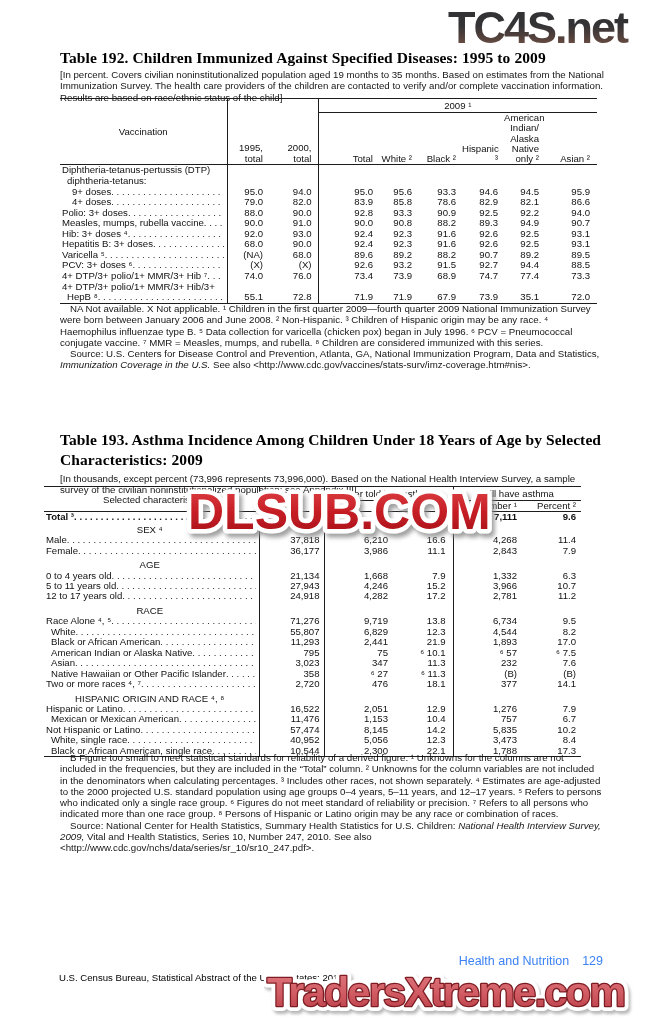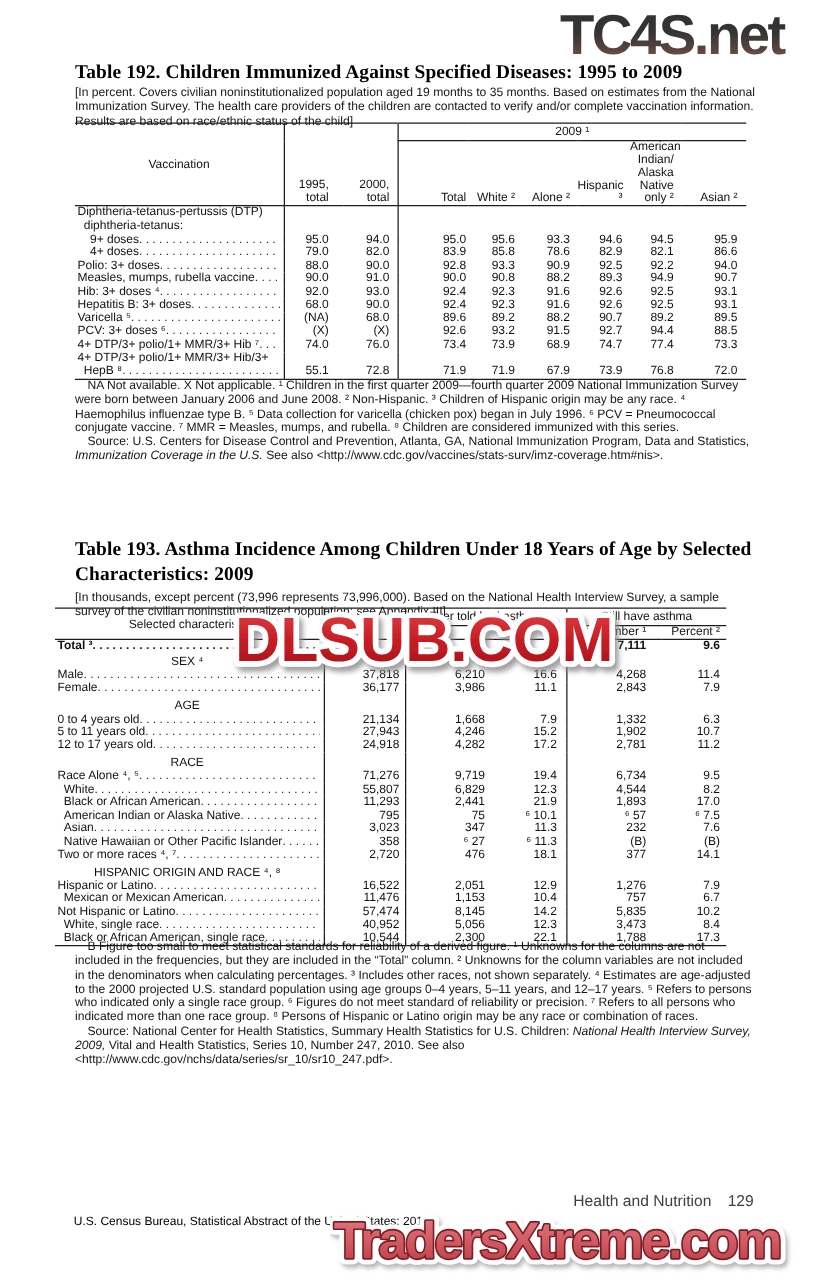--- a/index.html
+++ b/index.html
@@ -60,21 +60,21 @@
   #tbl193 .stub, #tbl193 .v0, #tbl193 .v2 { border-right:1px solid #1c1c1c; }
   #tbl193 .v0 { padding-right:4px; }  #tbl193 .v1 { padding-right:6px; }
   #tbl193 .v2 { padding-right:7px; }  #tbl193 .v3 { padding-right:12px; }
   #tbl193 .v4 { padding-right:5px; }
 
   
   .fn { font-size:9.7px; line-height:11.3px; margin:0; text-indent:10px; color:#151515; }
   .fn i { }
 
   
-  .footer-right { font-size:12.5px; color:#404040; }
+  .footer-right { font-size:12.5px; color:#3b82f6; }
   .footer-right .pg { margin-left:13px; }
   .footer-left { font-size:9.6px; color:#000; }
 
   
   .wm { pointer-events:none; }
 </style>
 </head>
 <body>
 
 <div class="page">
@@ -100,21 +100,21 @@
         <th class="stub-h brd hb" rowspan="2">Vaccination</th>
         <th class="yr hb v0" rowspan="2">1995,
 total</th>
         <th class="yr hb brd v1" rowspan="2">2000,
 total</th>
         <th class="grp" colspan="6">2009 ¹</th>
       </tr>
       <tr>
         <th class="sub hb v2">Total</th>
         <th class="sub hb v3">White ²</th>
-        <th class="sub hb v4">Alone ²</th>
+        <th class="sub hb v4">Black ²</th>
         <th class="sub hb v5">Hispanic ³</th>
         <th class="sub hb v6">American
 Indian/
 Alaska
 Native
 only ²</th>
         <th class="sub hb v7">Asian ²</th>
       </tr>
     </thead>
     <tbody>
@@ -313,21 +313,21 @@
               <span class="t">HepB ⁸</span>
               <span class="dots"></span>
             </div>
           </td>
           <td class="num v0">55.1</td>
           <td class="num v1">72.8</td>
           <td class="num v2">71.9</td>
           <td class="num v3">71.9</td>
           <td class="num v4">67.9</td>
           <td class="num v5">73.9</td>
-          <td class="num v6">76.8</td>
+          <td class="num v6">35.1</td>
           <td class="num v7">72.0</td>
         </tr>
       </tbody>
   </table>
 
   <div class="abs" style="left:60px; top:303px; width:542px;">
     <p class="fn">NA Not available. X Not applicable. ¹ Children in the first quarter 2009—fourth quarter 2009 National Immunization Survey were born between January 2006 and June 2008. ² Non-Hispanic. ³ Children of Hispanic origin may be any race. ⁴ Haemophilus influenzae type B. ⁵ Data collection for varicella (chicken pox) began in July 1996. ⁶ PCV = Pneumococcal conjugate vaccine. ⁷ MMR = Measles, mumps, and rubella. ⁸ Children are considered immunized with this series.</p>
     <p class="fn"><span>Source: U.S. Centers for Disease Control and Prevention, Atlanta, GA, National Immunization Program, Data and Statistics, </span><i>Immunization Coverage in the U.S.</i><span> See also &lt;http://www.cdc.gov/vaccines/stats-surv/imz-coverage.htm#nis&gt;.</span></p>
   </div>
 
@@ -434,21 +434,21 @@
         <tr>
           <td class="stub ind0">
             <div class="lab">
               <span class="t">5 to 11 years old</span>
               <span class="dots"></span>
             </div>
           </td>
           <td class="num v0">27,943</td>
           <td class="num v1">4,246</td>
           <td class="num v2">15.2</td>
-          <td class="num v3">1,902</td>
+          <td class="num v3">3,966</td>
           <td class="num v4">10.7</td>
         </tr>
         <tr>
           <td class="stub ind0">
             <div class="lab">
               <span class="t">12 to 17 years old</span>
               <span class="dots"></span>
             </div>
           </td>
           <td class="num v0">24,918</td>
@@ -469,21 +469,21 @@
         </tr>
         <tr>
           <td class="stub ind0">
             <div class="lab">
               <span class="t">Race Alone ⁴, ⁵</span>
               <span class="dots"></span>
             </div>
           </td>
           <td class="num v0">71,276</td>
           <td class="num v1">9,719</td>
-          <td class="num v2">19.4</td>
+          <td class="num v2">13.8</td>
           <td class="num v3">6,734</td>
           <td class="num v4">9.5</td>
         </tr>
         <tr>
           <td class="stub ind1">
             <div class="lab">
               <span class="t">White</span>
               <span class="dots"></span>
             </div>
           </td>

